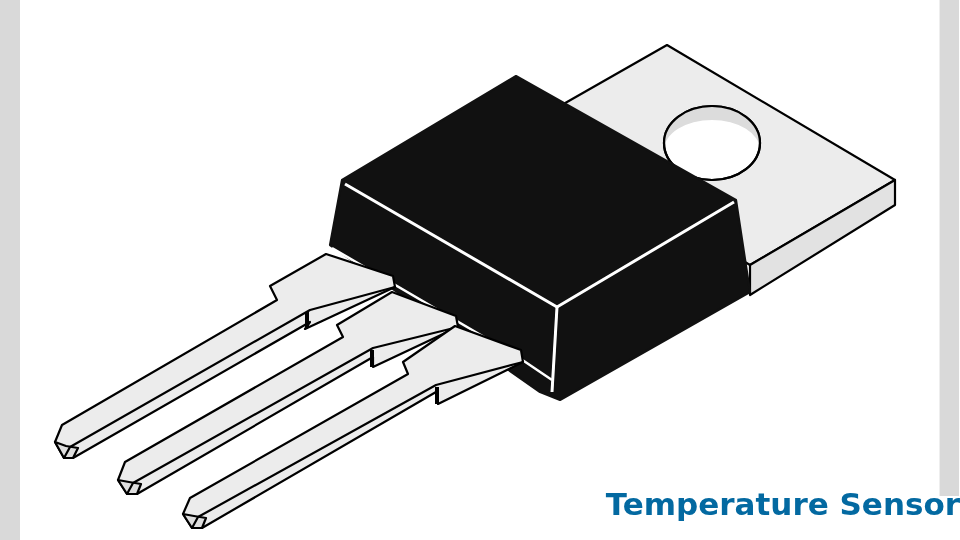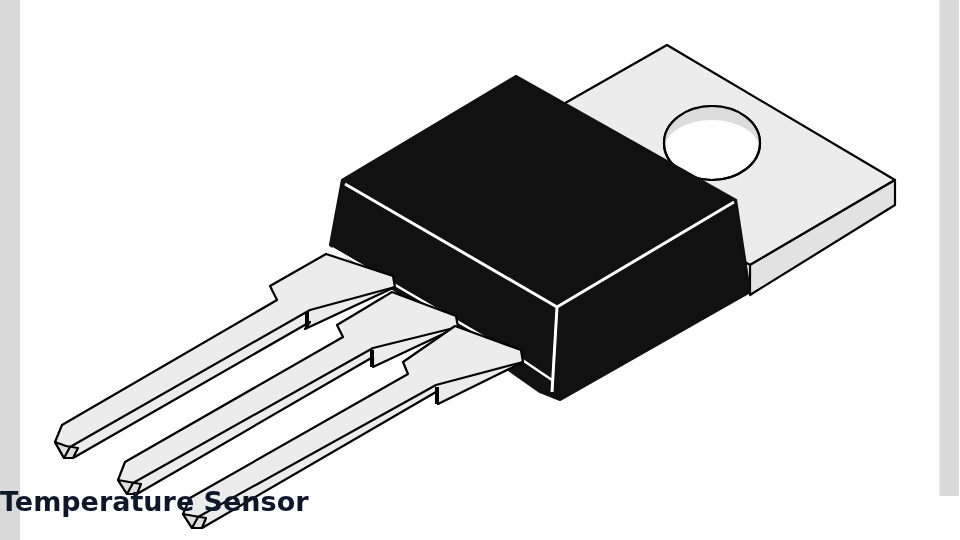--- a/index.html
+++ b/index.html
@@ -12,21 +12,21 @@
     position: absolute; left: 0; top: 0; width: 20px; height: 540px;
     background: #d9d9d9;
   }
   .side-bar-right {
     position: absolute; left: 939px; top: 0; width: 19px; height: 496px;
     background: #d9d9d9; border-left: 1px solid #eeeeee;
   }
   .illustration { position: absolute; left: 0; top: 0; width: 960px; height: 540px; }
   .caption {
     position: absolute; left: 0; width: 960px; top: 486px;
-    text-align: left; font-size: 27px; font-weight: bold; color: #0f172a;
+    text-align: right; font-size: 31px; font-weight: bold; color: #0369a1;
     font-family: "DejaVu Sans", sans-serif; letter-spacing: 0px;
   }
 </style>
 </head>
 <body>
 
 <div class="side-bar-left"></div>
 <div class="side-bar-right"></div>
 
 <svg class="illustration" viewBox="0 0 960 540" xmlns="http://www.w3.org/2000/svg">

